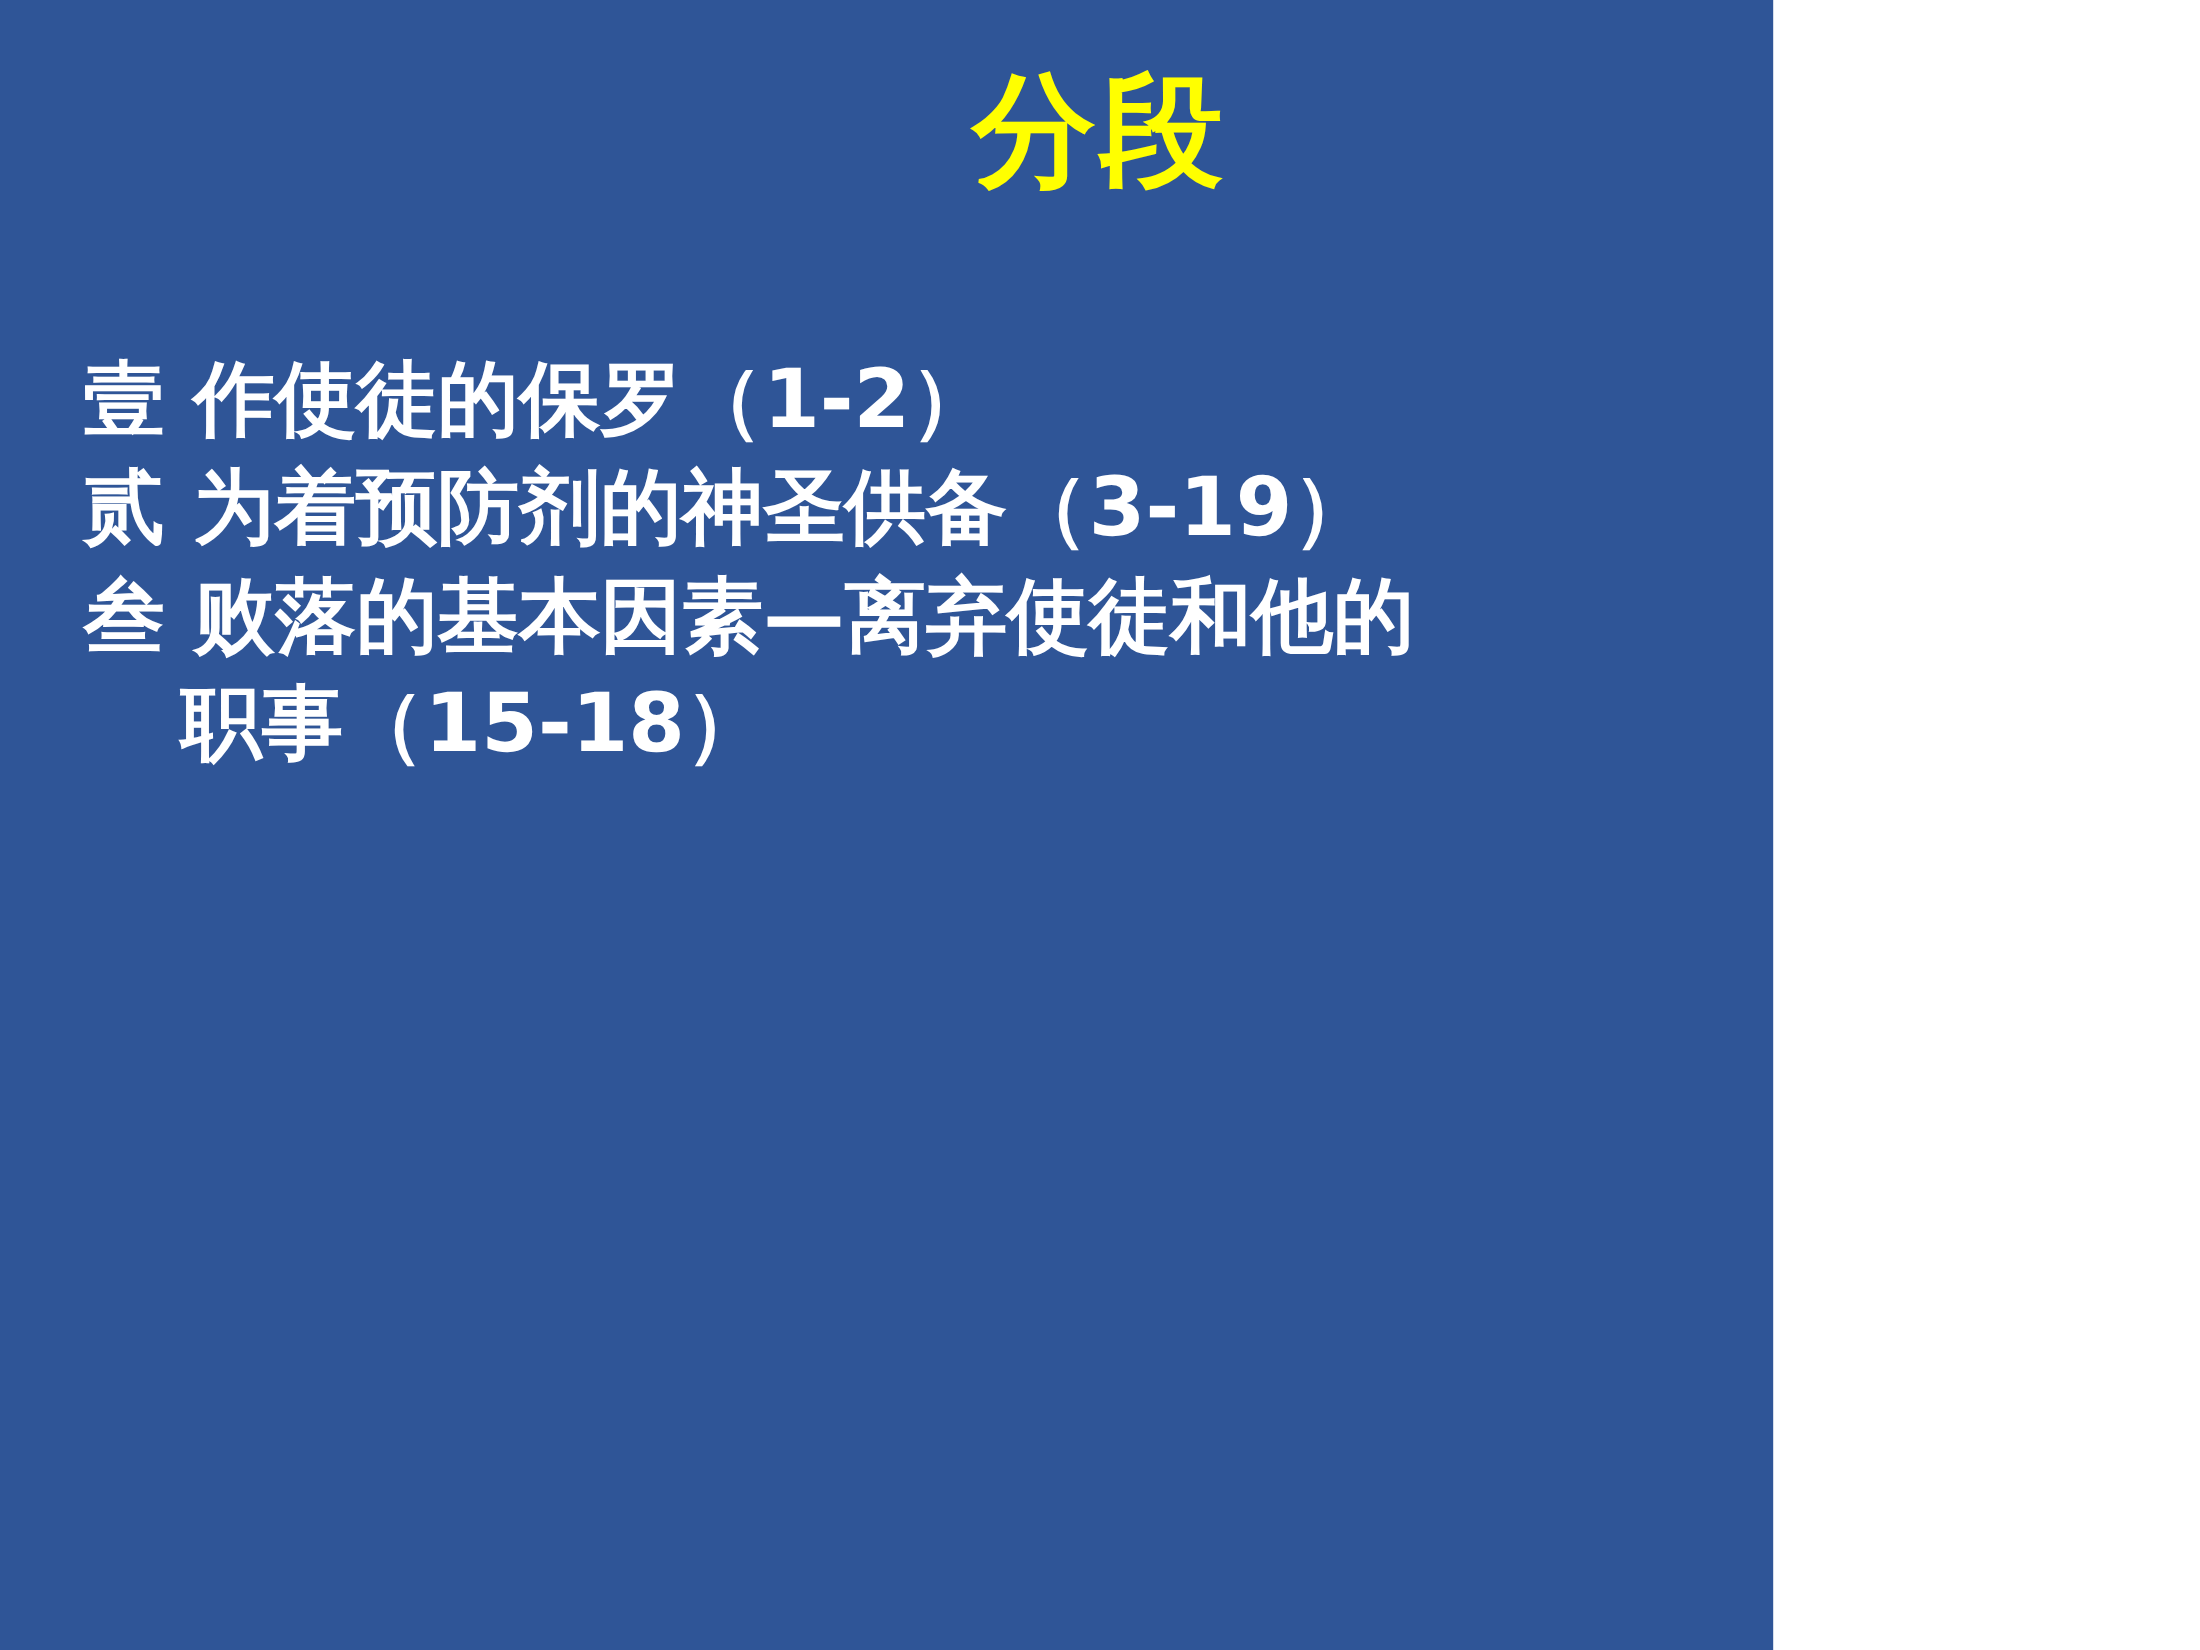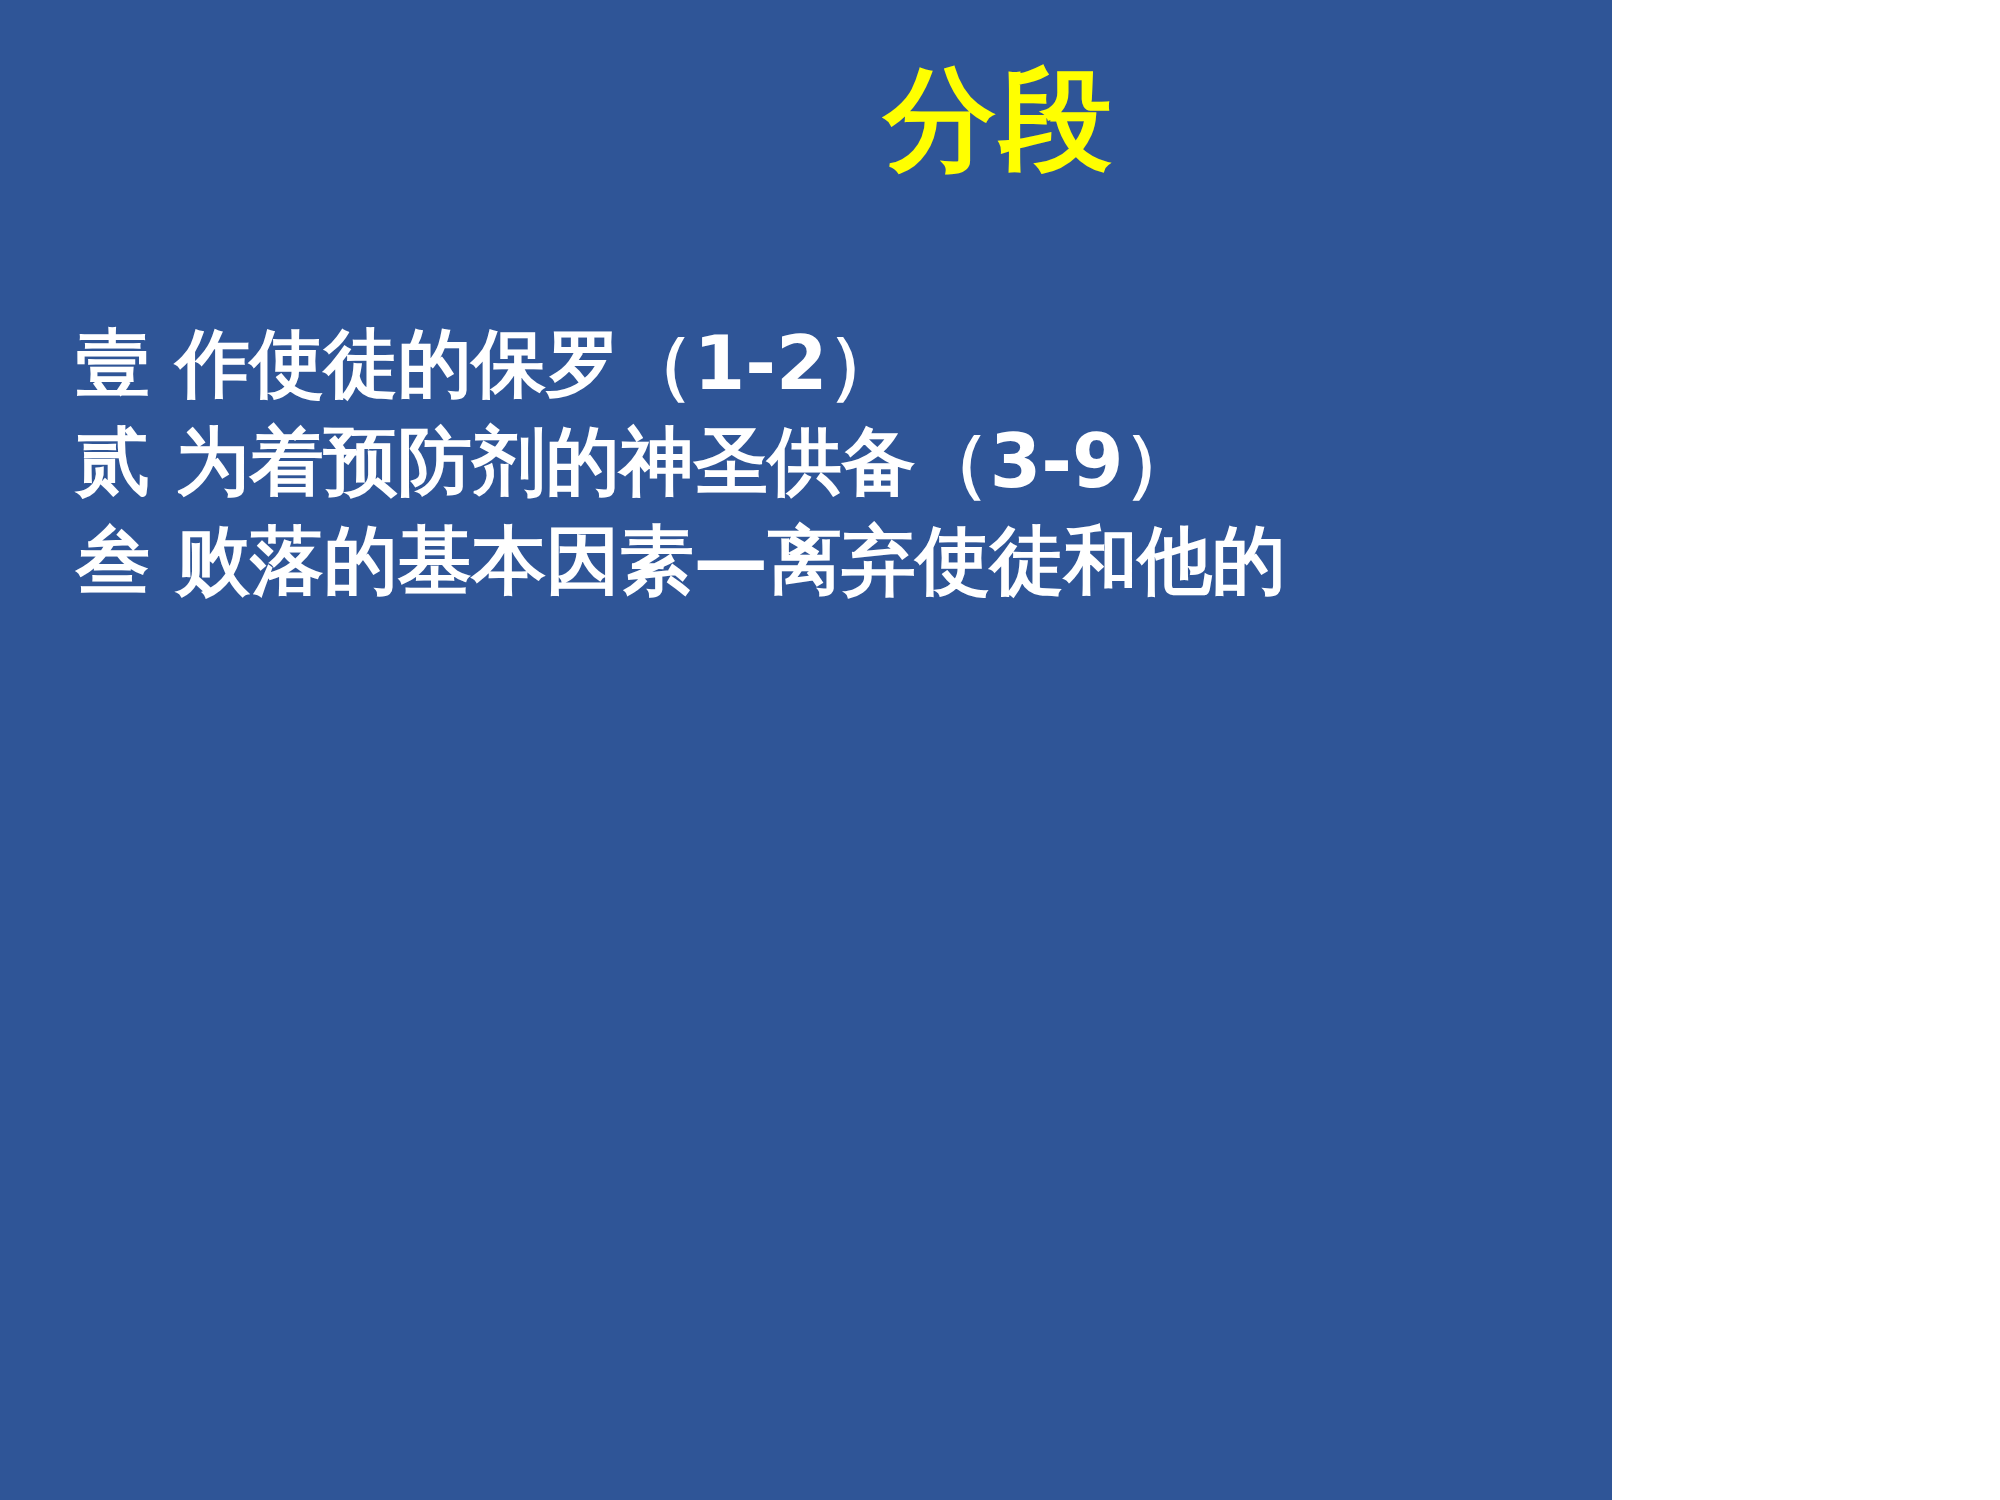--- a/index.html
+++ b/index.html
@@ -56,20 +56,21 @@
 <body>
 
 <div class="slide">
 
   <div class="slide-title">分段</div>
 
   <div class="body-block">
 
     <p class="outline-line">壹 作使徒的保罗（1-2）</p>
 
-    <p class="outline-line">贰 为着预防剂的神圣供备（3-9）</p>
+    <p class="outline-line">贰 为着预防剂的神圣供备（3-19）</p>
 
     <p class="outline-line">叁 败落的基本因素—离弃使徒和他的</p>
 
+    <p class="outline-line indented">职事（15-18）</p>
 
   </div>
 
 </div>
 
 </body></html>

